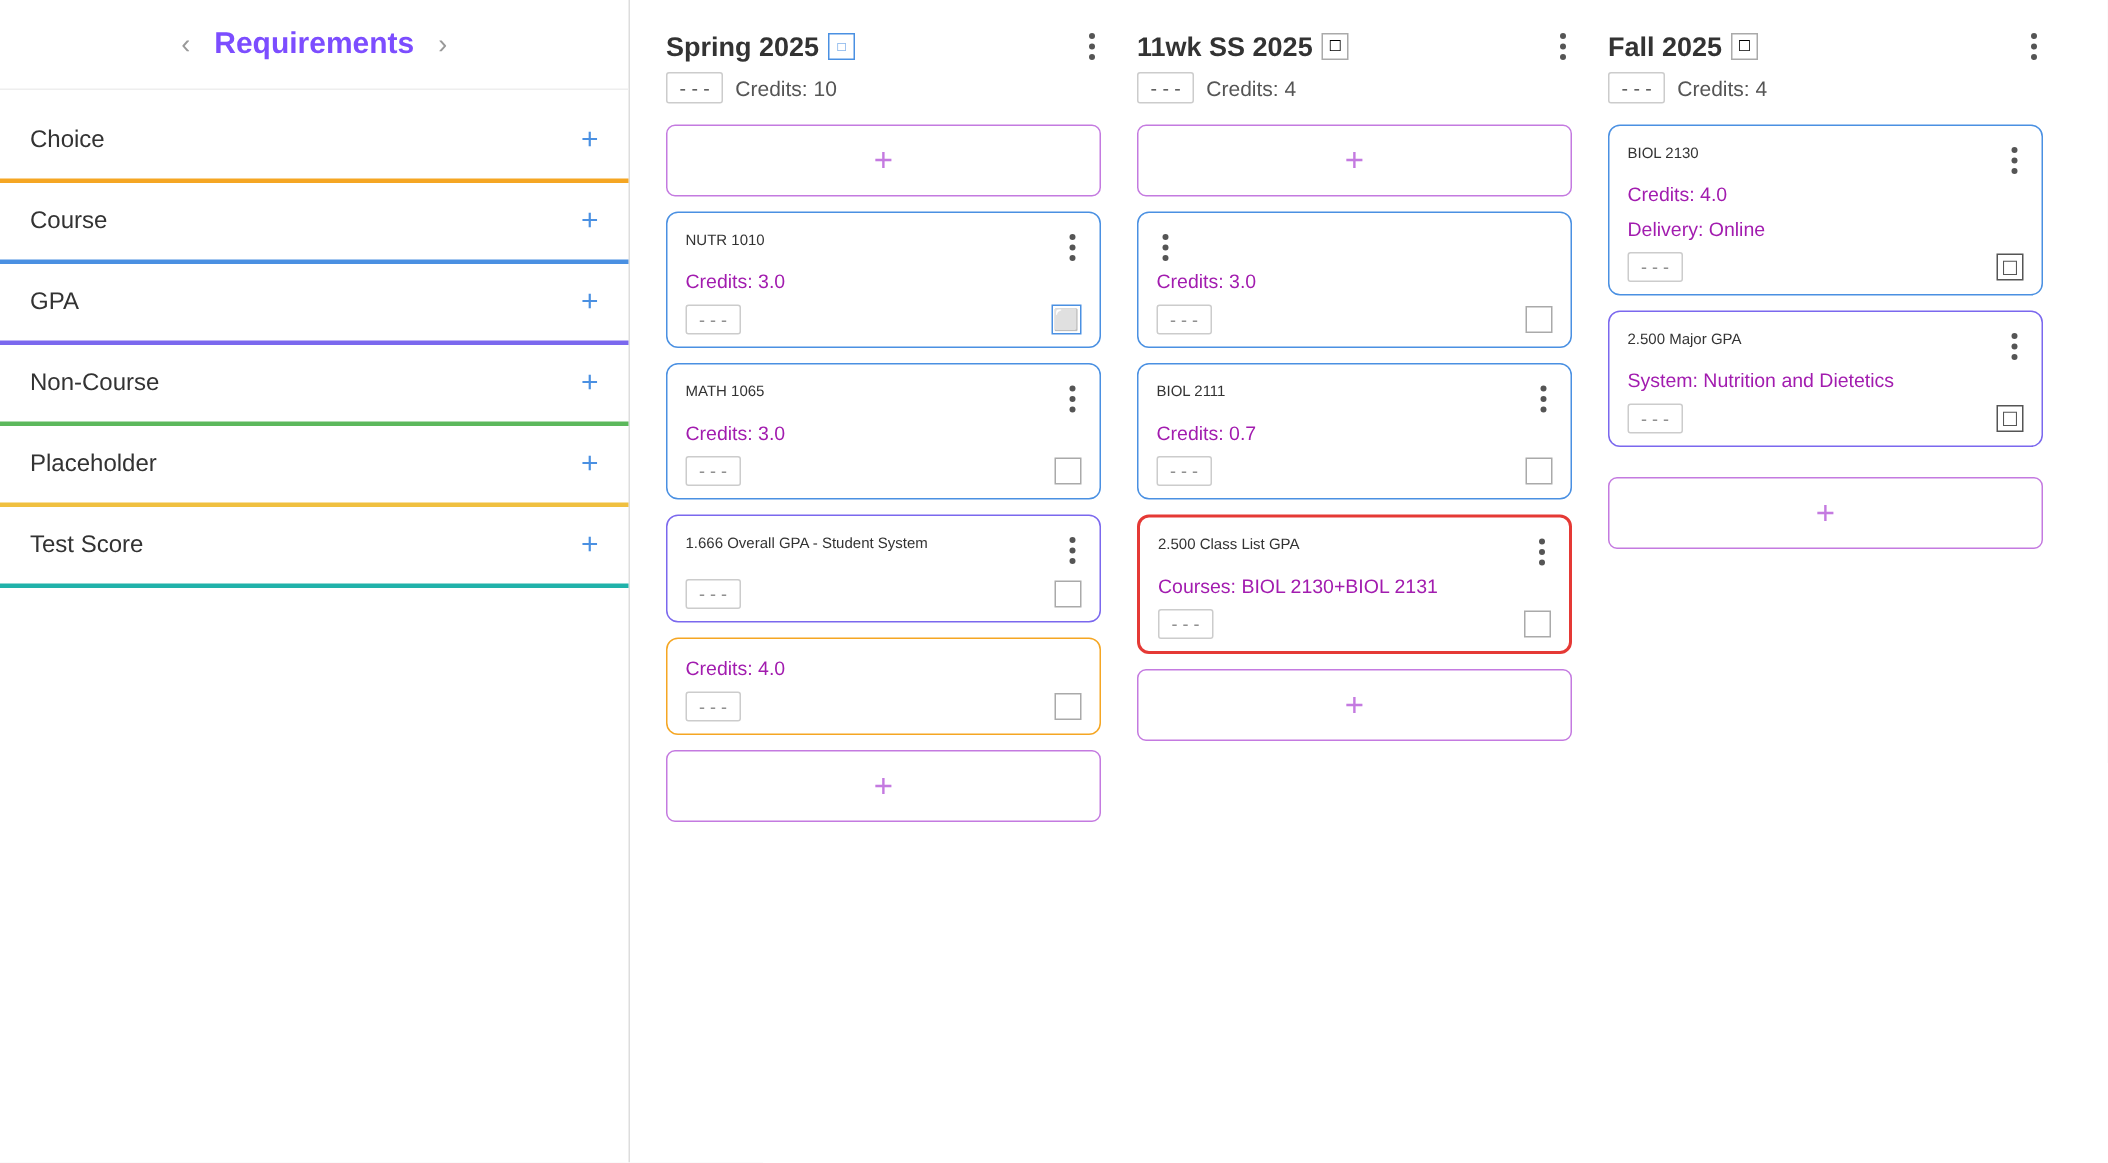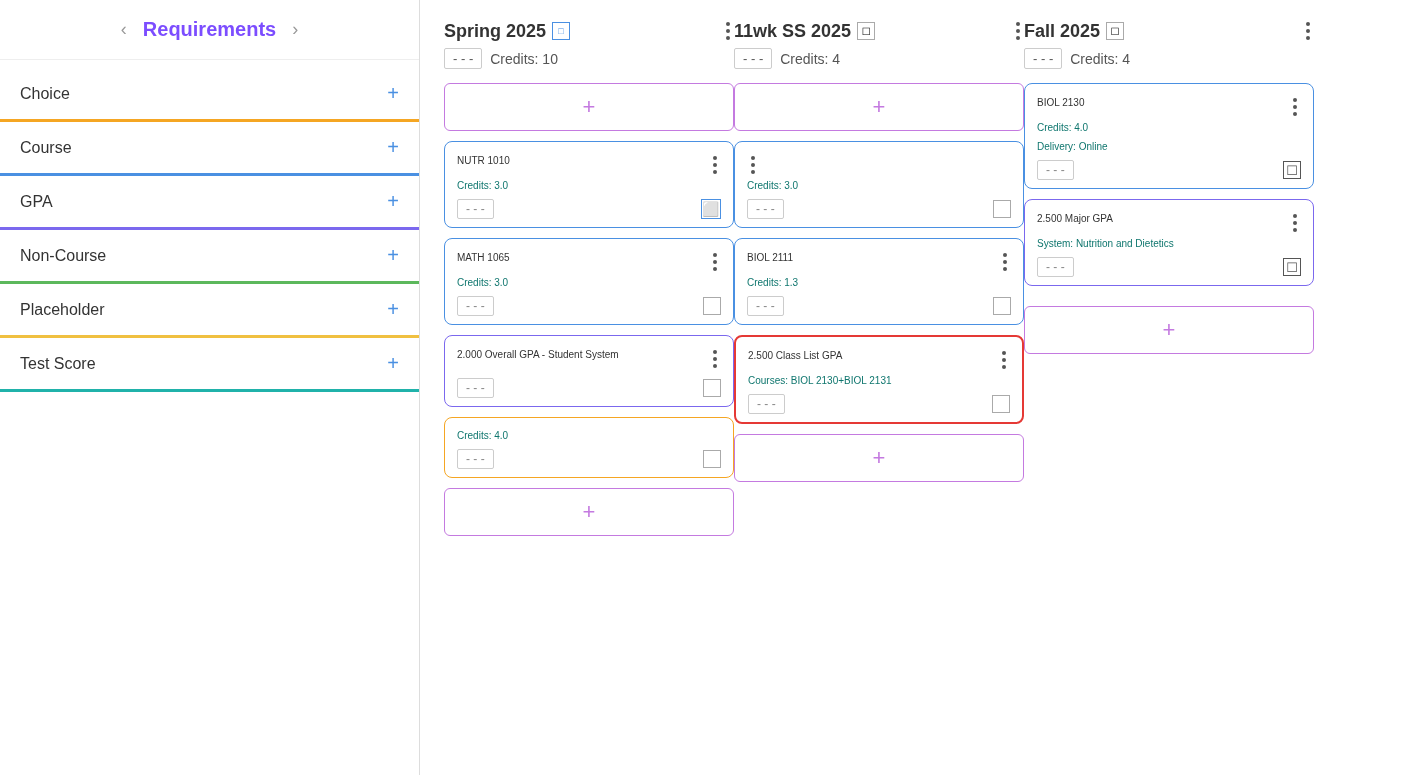--- a/index.html
+++ b/index.html
@@ -61,20 +61,21 @@
       cursor: pointer;
     }
 
     
     .main-content {
       flex: 1;
       background: #fff;
       overflow-x: auto;
       padding: 20px 24px;
       display: flex;
+      gap: 24px;
     }
 
     
     .column {
       width: 290px;
       flex-shrink: 0;
       display: flex;
       flex-direction: column;
       gap: 0;
     }
@@ -141,22 +142,22 @@
       margin-bottom: 4px;
     }
     .card-title {
       font-size: 10px;
       font-weight: normal;
       color: #333;
       line-height: 1.3;
       flex: 1;
     }
     .card-subtitle {
-      font-size: 10px;
-      color: #0f766e;
+      font-size: 13px;
+      color: #a21caf;
       margin-bottom: 8px;
     }
     .card-footer {
       display: flex;
       align-items: center;
       justify-content: space-between;
       margin-top: 8px;
     }
     .card-dash {
       border: 1.5px solid #ccc;
@@ -286,21 +287,21 @@
       </div>
       <div class="card-subtitle">Credits: 3.0</div>
       <div class="card-footer">
         <span class="card-dash">- - -</span>
         <span class="card-checkbox"></span>
       </div>
     </div>
 
     <div class="course-card purple-border">
       <div class="card-header">
-        <span class="card-title">2.000 Overall GPA - Student System</span>
+        <span class="card-title">1.666 Overall GPA - Student System</span>
         <div class="vert-dots">
             <span></span>
             <span></span>
             <span></span>
           </div>
       </div>
       <div class="card-footer">
         <span class="card-dash">- - -</span>
         <span class="card-checkbox"></span>
       </div>
@@ -354,21 +355,21 @@
 
     <div class="course-card">
       <div class="card-header">
         <span class="card-title">BIOL 2111</span>
         <div class="vert-dots">
             <span></span>
             <span></span>
             <span></span>
           </div>
       </div>
-      <div class="card-subtitle">Credits: 1.3</div>
+      <div class="card-subtitle">Credits: 0.7</div>
       <div class="card-footer">
         <span class="card-dash">- - -</span>
         <span class="card-checkbox"></span>
       </div>
     </div>
 
     <div class="course-card red-outline">
       <div class="card-header">
         <span class="card-title">2.500 Class List GPA</span>
         <div class="vert-dots">

